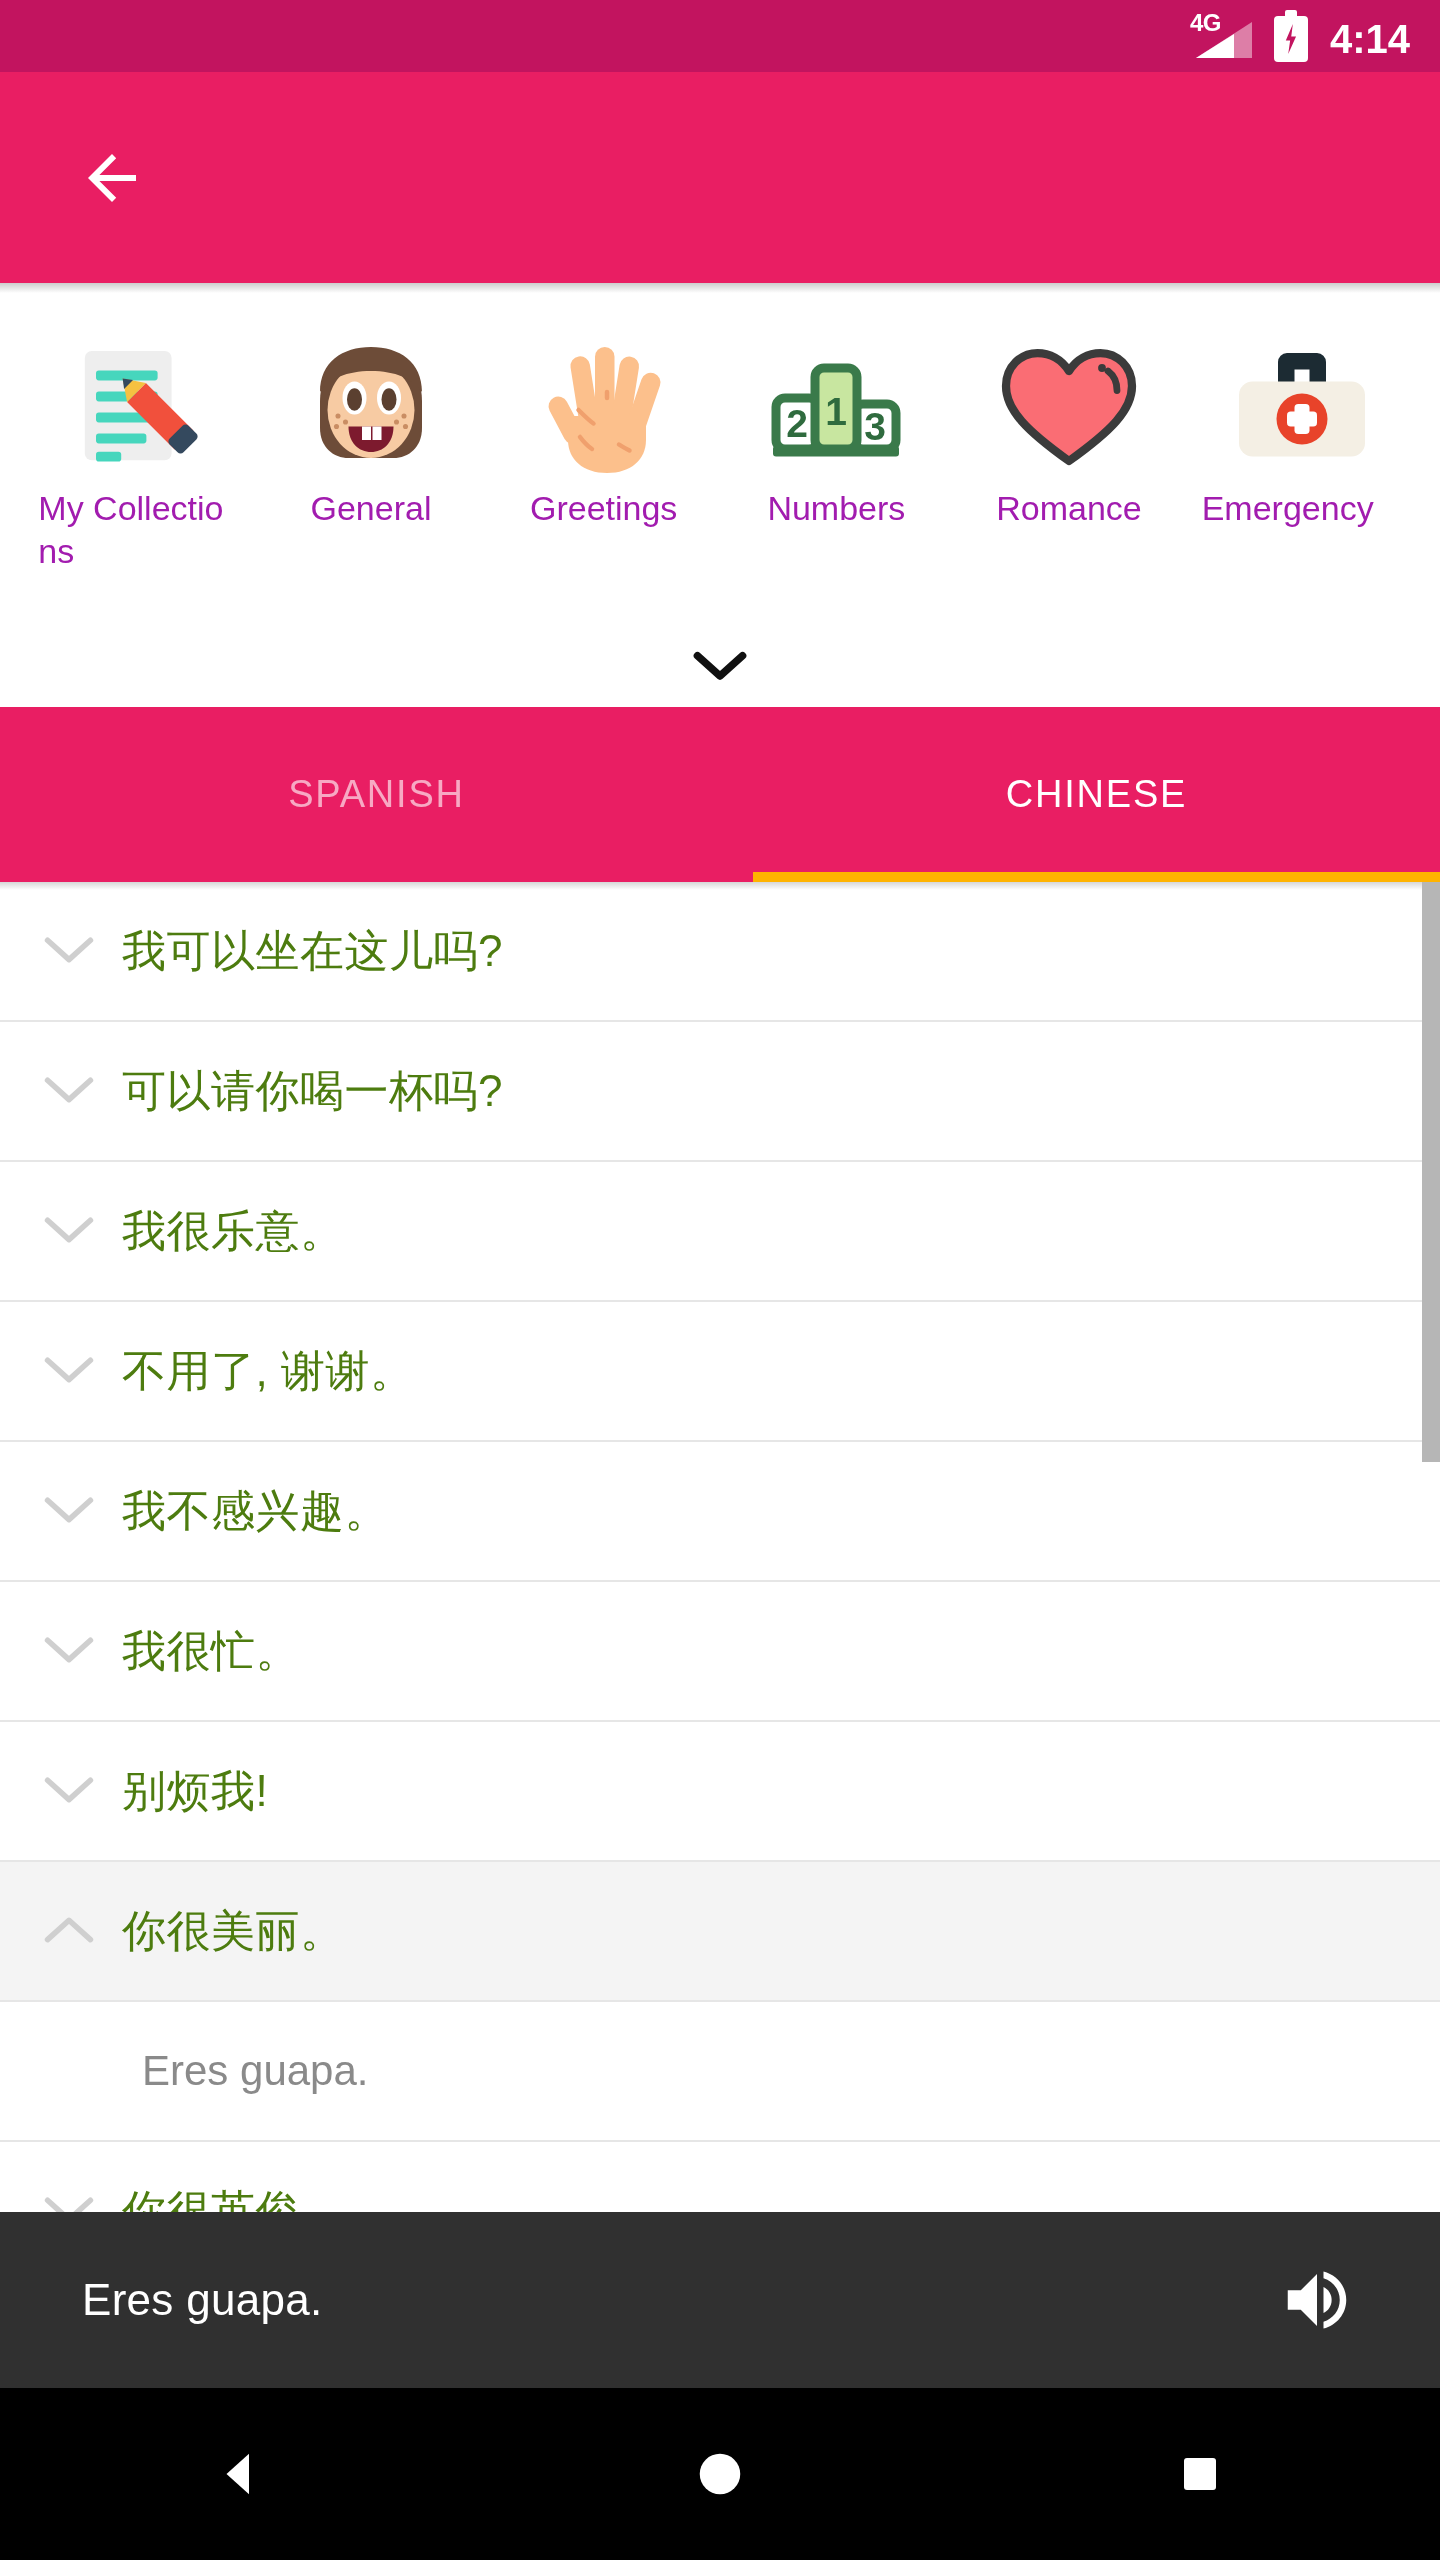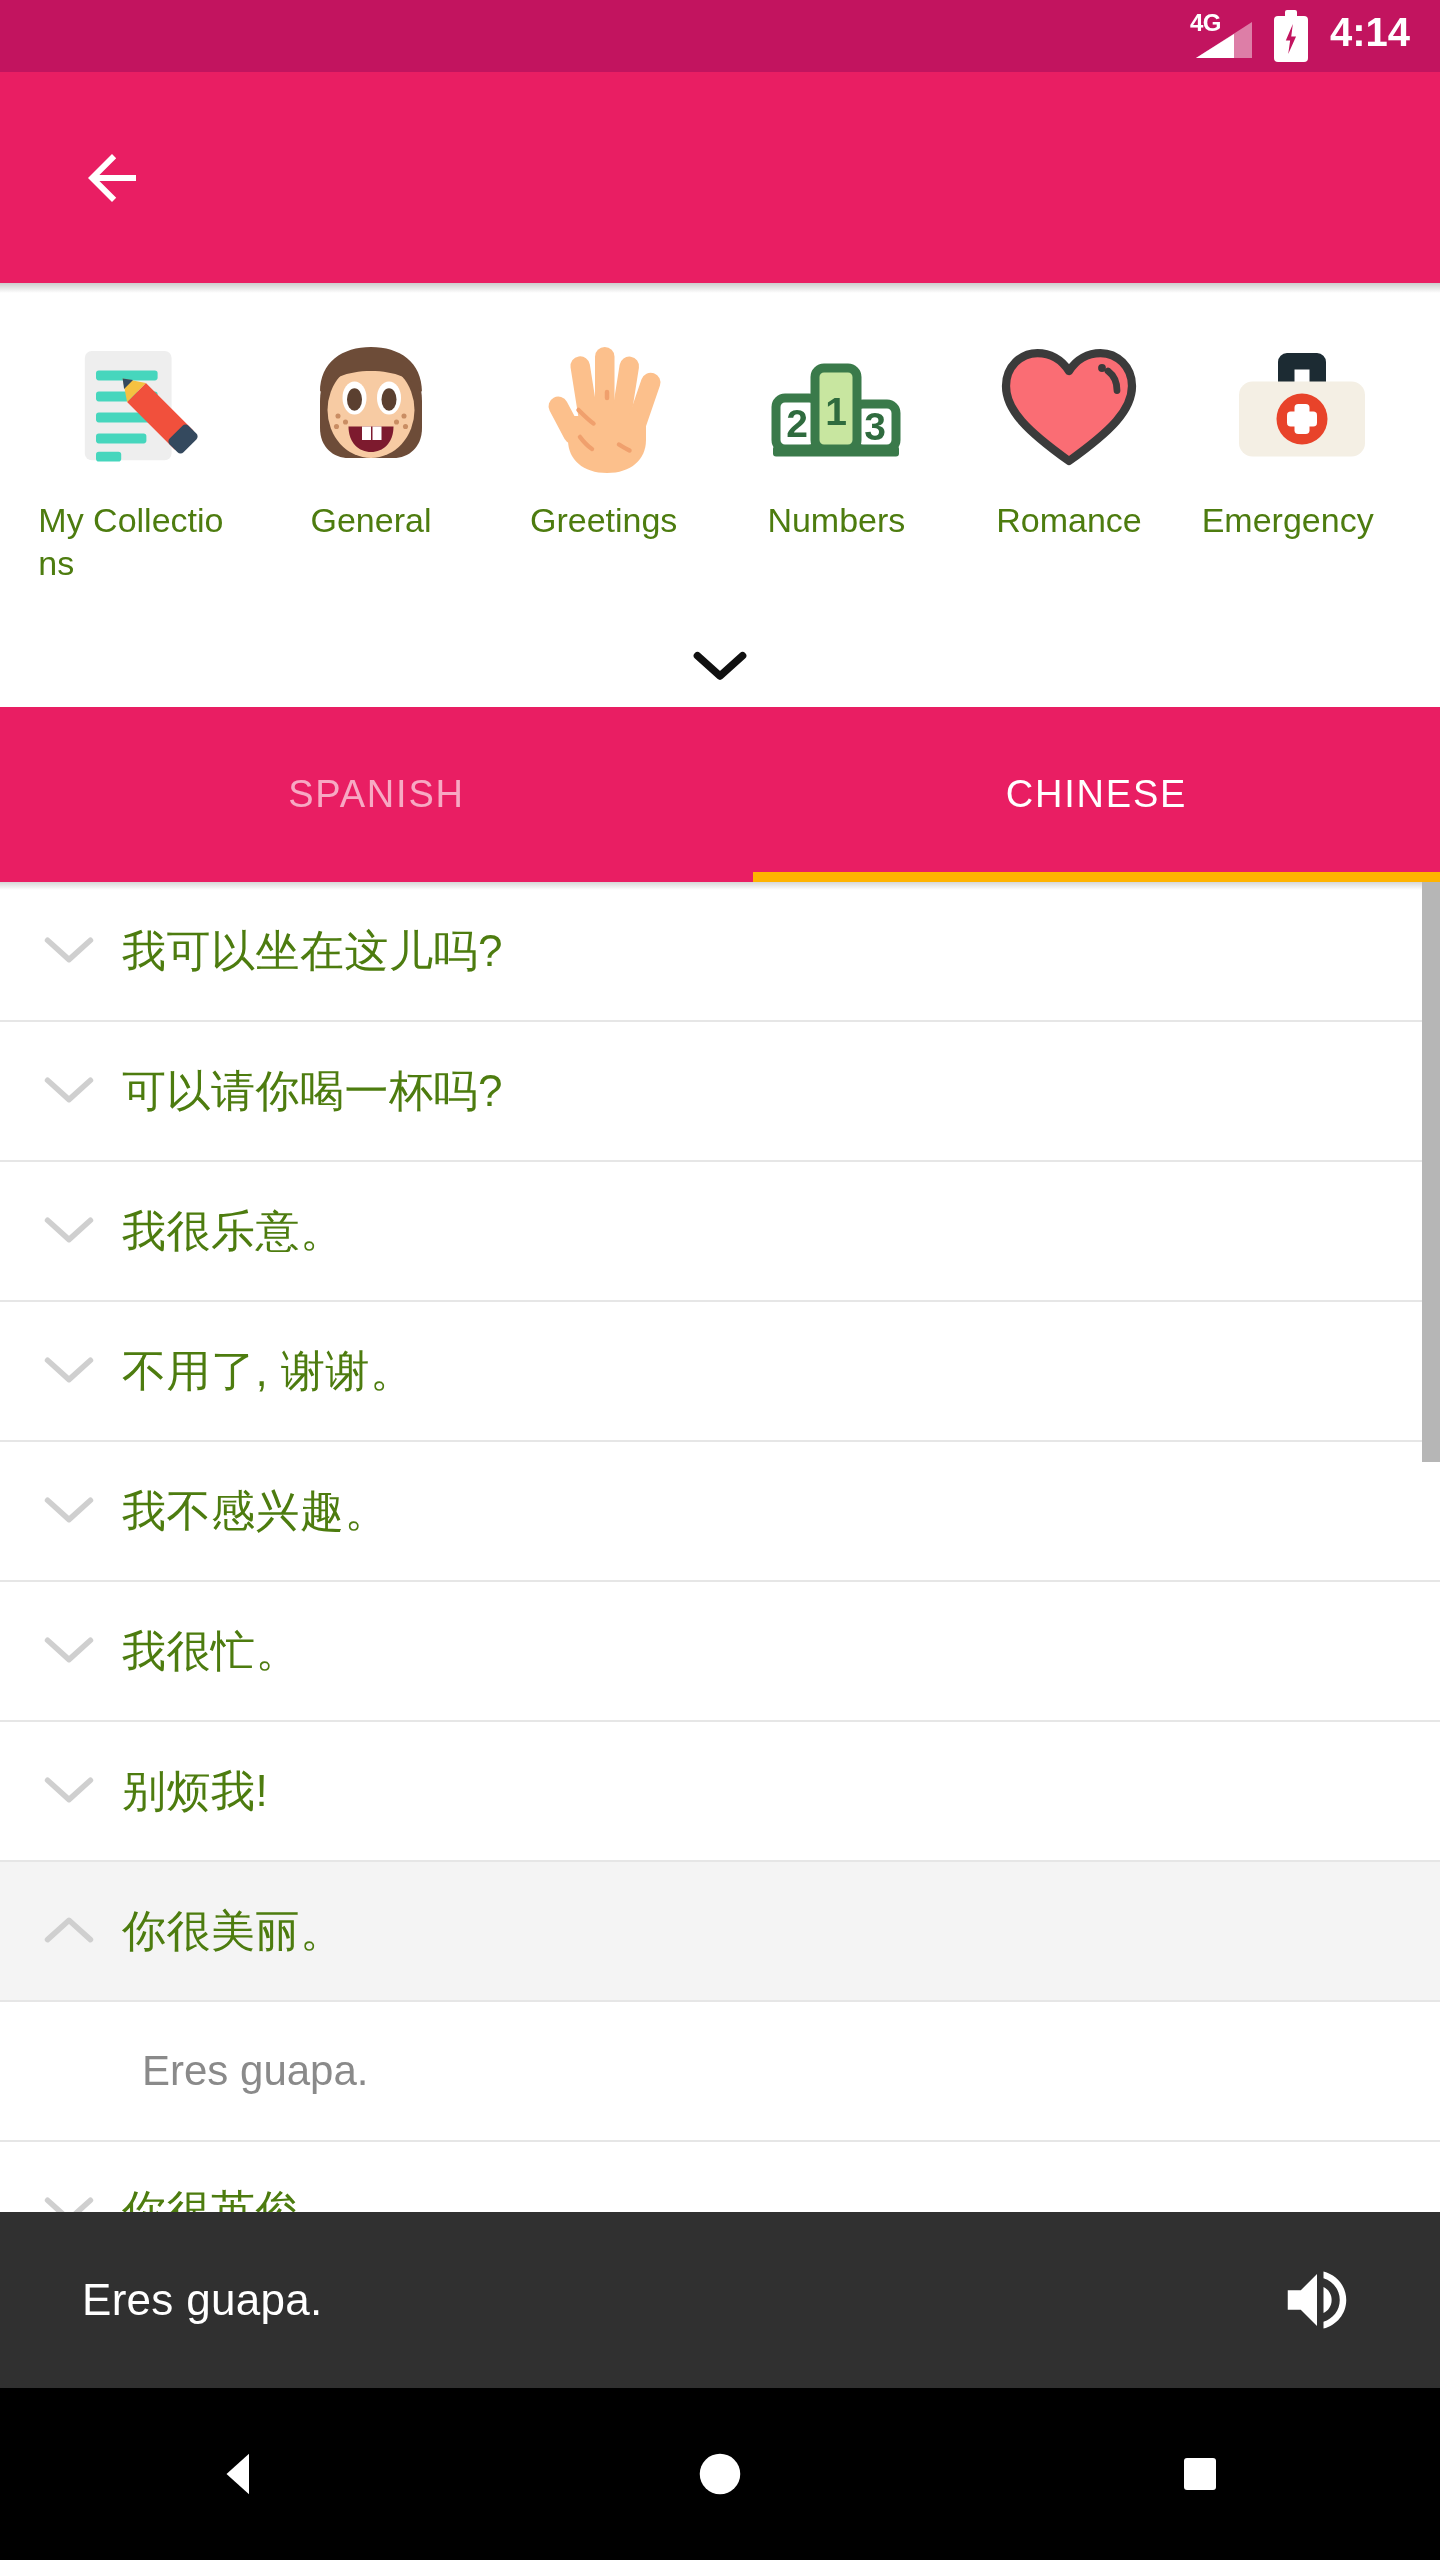--- a/index.html
+++ b/index.html
@@ -9,21 +9,21 @@
     background:#ffffff; overflow:hidden;
   }
   #app { position:relative; width:1440px; height:2560px; background:#fff; }
 
   
   .statusbar{
     position:absolute; left:0; top:0; width:1440px; height:72px;
     background:#c2145f; display:flex; align-items:center;
     justify-content:flex-end; padding-right:30px;
   }
-  .sb-group{ display:flex; align-items:flex-start; gap:22px; }
+  .sb-group{ display:flex; align-items:flex-end; gap:22px; }
   .sig-wrap{ position:relative; width:62px; height:52px; }
   .sig-label{
     position:absolute; left:0; top:-1px; color:#fff;
     font-size:24px; font-weight:bold; letter-spacing:-.5px;
   }
   .sig-tri{
     position:absolute; left:6px; bottom:4px; width:56px; height:36px;
   }
   .batt{ position:relative; width:34px; height:52px; }
   .batt-body{
@@ -69,21 +69,21 @@
     display:flex; width:1440px; padding:44px 22px 0 22px;
   }
   .cat{
     width:234px; display:flex; flex-direction:column; align-items:center;
   }
   .cat-ico{
     width:160px; height:160px; display:flex; align-items:center;
     justify-content:center;
   }
   .cat-label{
-    margin-top:12px; width:200px; text-align:left; color:#4d7c0f;
+    width:200px; text-align:left; color:#a21caf;
     font-size:34px; line-height:43px; word-break:break-all;
   }
   .cat-label.center{ text-align:center; }
   .expander{
     position:absolute; left:0; top:628px; width:1440px; height:79px;
     display:flex; align-items:flex-start; justify-content:center;
     padding-top:22px;
   }
 
   

